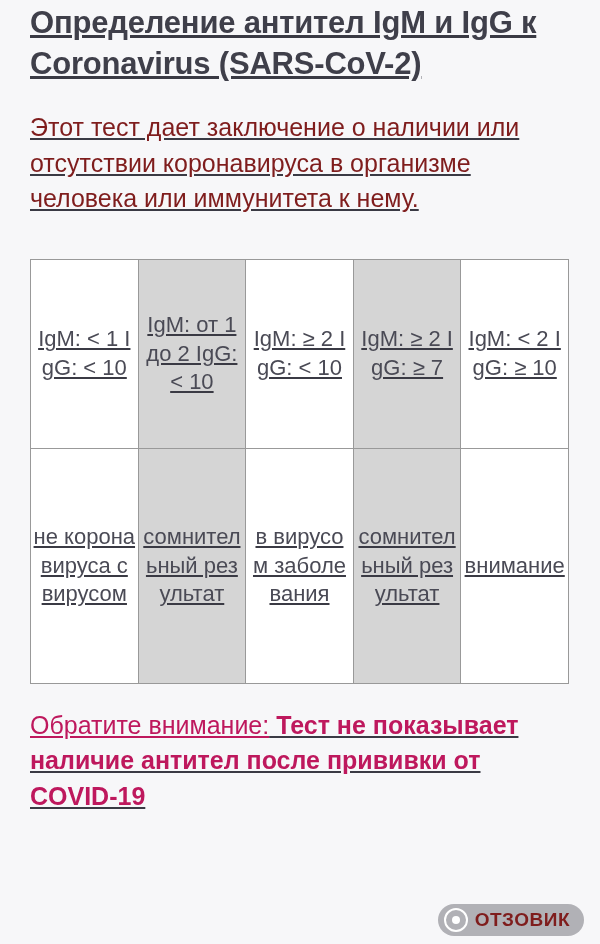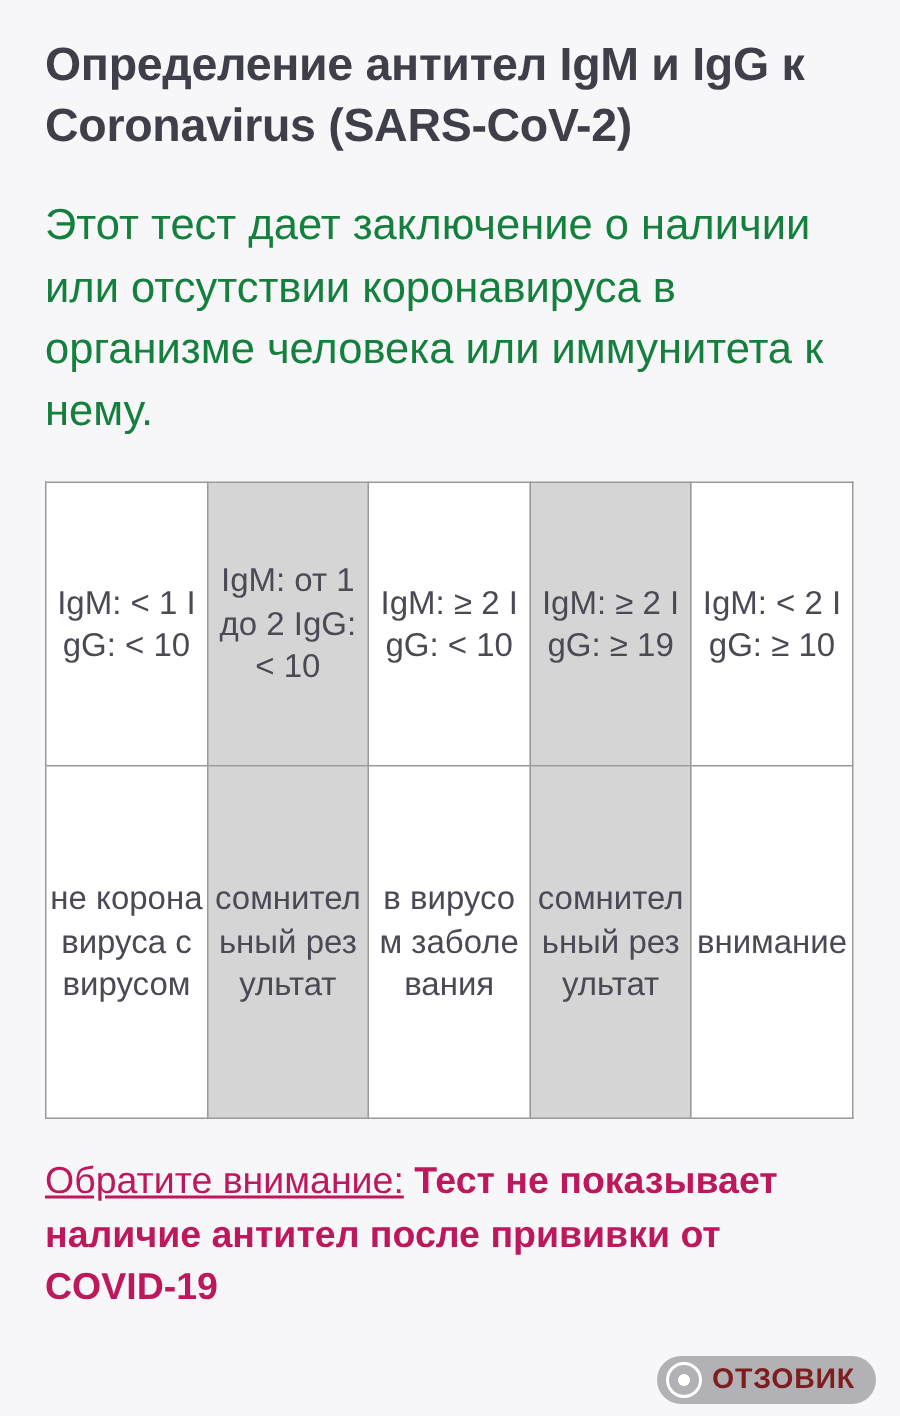--- a/index.html
+++ b/index.html
@@ -9,39 +9,40 @@
   body {
     width: 600px;
     height: 944px;
     background: #f7f7f9;
     font-family: "Liberation Sans", sans-serif;
     color: #3a3a44;
     overflow: hidden;
     position: relative;
   }
   .page {
-    padding: 22px 30px 0 30px;
+    padding: 2px 30px 0 30px;
     box-sizing: border-box;
     width: 592px;
     height: 944px;
     position: relative;
+    text-decoration: underline;
   }
   .title {
     font-size: 31px;
     font-weight: bold;
     line-height: 1.33;
     color: #3f3f4a;
     letter-spacing: -0.2px;
     margin: 0 0 26px 0;
   }
   .intro {
-    font-size: 29px;
+    font-size: 25px;
     line-height: 1.42;
-    color: #15803d;
-    margin: 0 0 26px 0;
+    color: #7f1d1d;
+    margin: 0 0 42px 0;
     font-weight: normal;
   }
   table.result-table {
     border-collapse: collapse;
     width: 539px;
     table-layout: fixed;
     margin: 0 10px 24px 0;
     background: #ffffff;
   }
   table.result-table td {
@@ -120,21 +121,21 @@
   <h1 class="title">Определение антител IgM и IgG к Coronavirus (SARS-CoV-2)</h1>
 
   <p class="intro">Этот тест дает заключение о наличии или отсутствии коронавируса в организме человека или иммунитета к нему.</p>
 
   <table class="result-table">
     <tbody>
       <tr class="row-top">
         <td>IgM: &lt; 1 IgG: &lt; 10</td>
         <td class="shaded">IgM: от 1 до 2 IgG: &lt; 10</td>
         <td>IgM: ≥ 2 IgG: &lt; 10</td>
-        <td class="shaded">IgM: ≥ 2 IgG: ≥ 19</td>
+        <td class="shaded">IgM: ≥ 2 IgG: ≥ 7</td>
         <td>IgM: &lt; 2 IgG: ≥ 10</td>
       </tr>
       <tr class="row-bottom">
         <td>не коронавируса с вирусом</td>
         <td class="shaded">сомнительный результат</td>
         <td>в вирусом заболевания</td>
         <td class="shaded">сомнительный результат</td>
         <td>внимание</td>
       </tr>
     </tbody>

